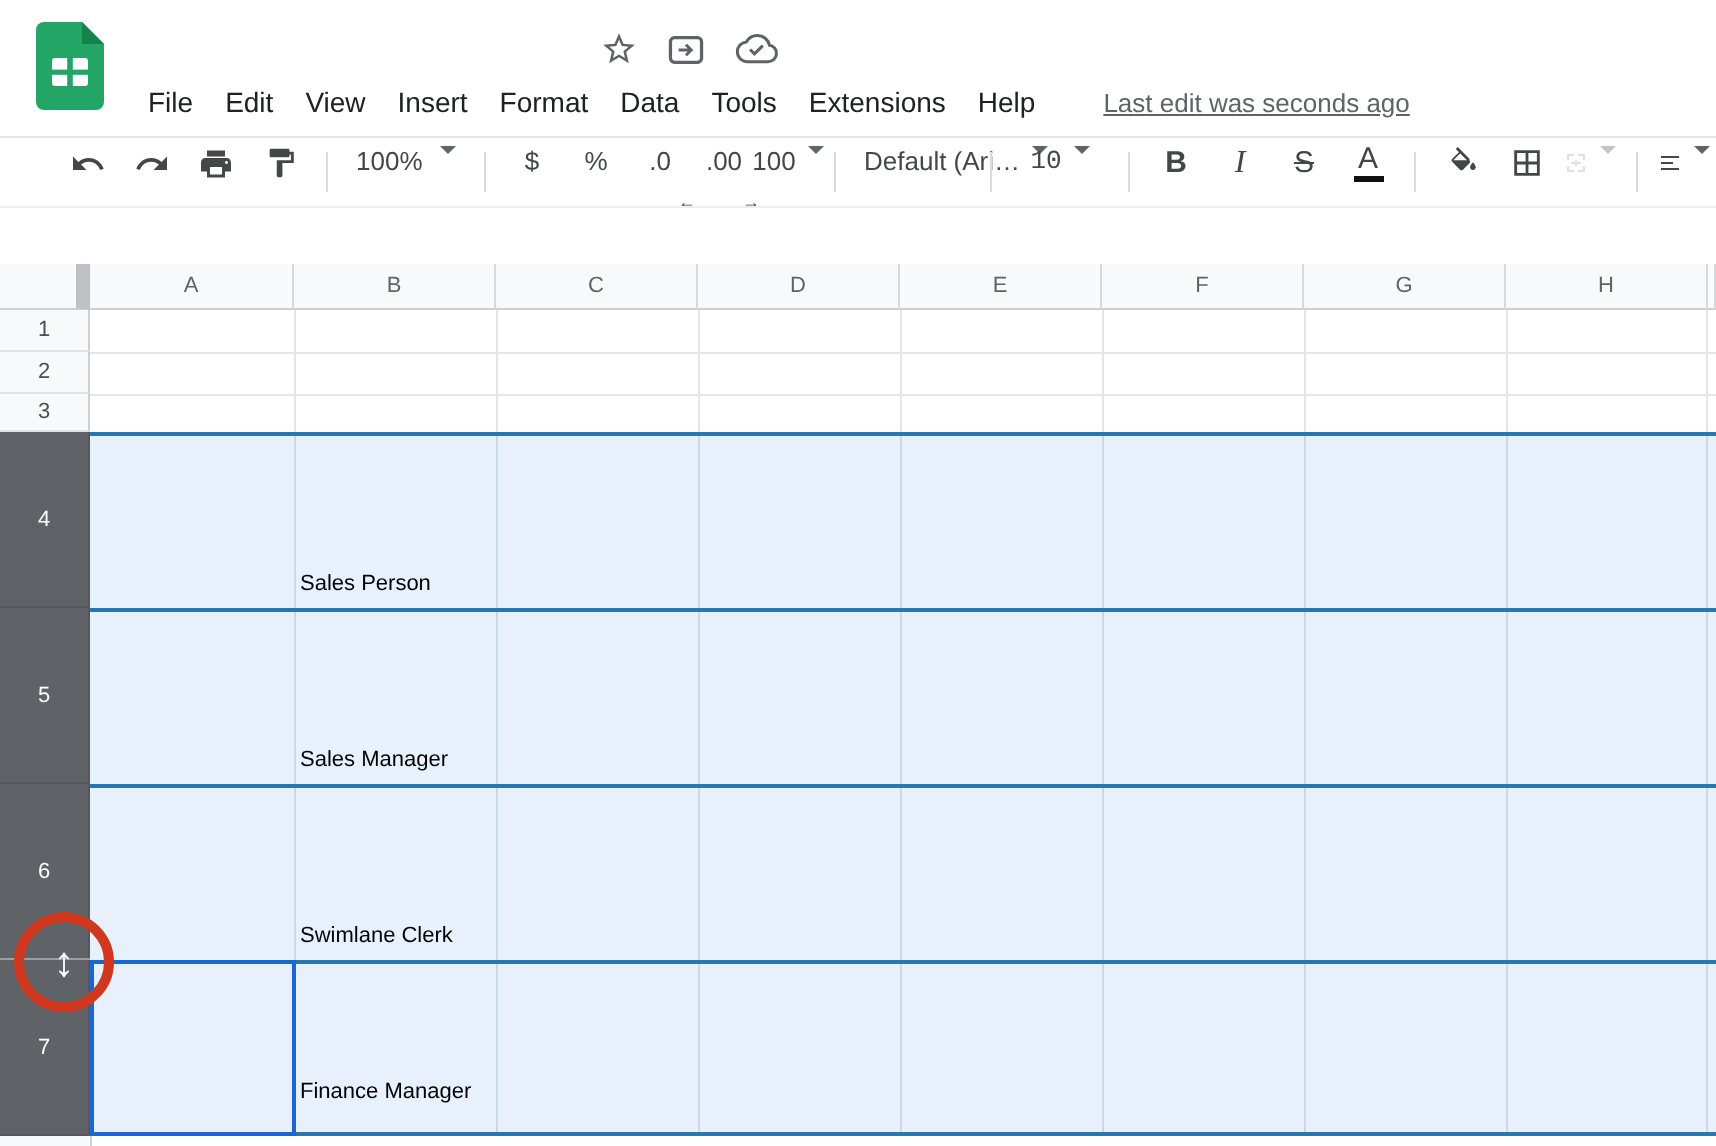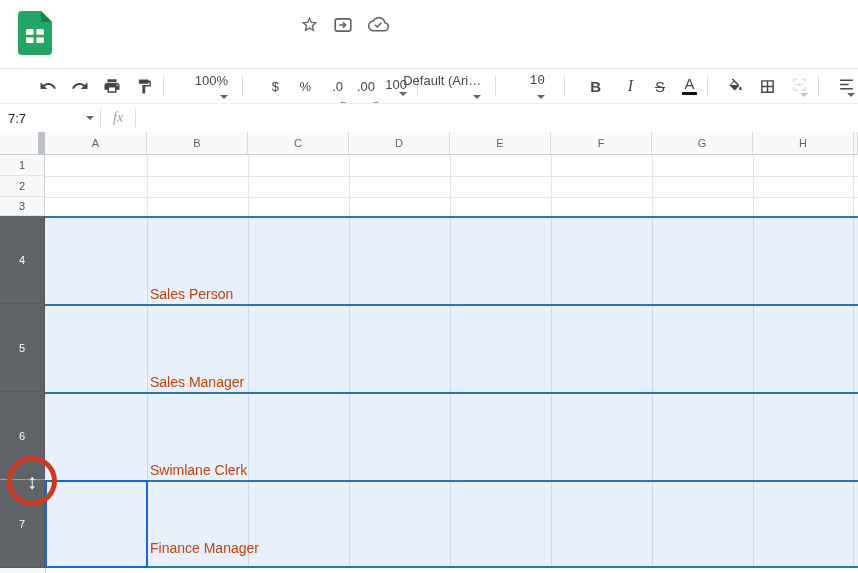--- a/index.html
+++ b/index.html
@@ -12,22 +12,22 @@
   .doc-title{position:absolute;left:74px;top:12px;font-size:18px;color:#202124;white-space:nowrap;}
   .title-icons{position:absolute;left:300px;top:15px;display:flex;gap:14px;align-items:center;}
   .title-icons svg{display:block;}
   .menubar{position:absolute;left:66px;top:40px;display:flex;align-items:center;}
   .menu-item{font-size:14px;color:#202124;padding:3px 8px;border-radius:4px;cursor:default;}
   .last-edit{font-size:13px;color:#5f6368;text-decoration:underline;margin-left:26px;white-space:nowrap;}
 
   
   .toolbar{position:absolute;top:69px;left:0;right:0;height:35px;background:#fff;border-bottom:1px solid #eceef0;
            display:flex;align-items:center;padding-left:28px;box-sizing:border-box;overflow:hidden;}
-  .tb-btn{display:flex;align-items:flex-end;justify-content:center;height:26px;min-width:26px;margin:0 3px;
-          color:#444746;font-size:13px;border-radius:4px;white-space:nowrap;flex-direction:column;}
+  .tb-btn{display:flex;align-items:flex-start;justify-content:center;height:26px;min-width:26px;margin:0 3px;
+          color:#444746;font-size:13px;border-radius:4px;white-space:nowrap;}
   .tb-div{width:1px;height:20px;background:#dadce0;margin:0 7px;flex:none;}
   .caret{width:0;height:0;border-left:4px solid transparent;border-right:4px solid transparent;
          border-top:4px solid #5f6368;margin-left:6px;}
   .caret.dis{border-top-color:#c3c6c9;}
   .num-btn{position:relative;font-size:13px;color:#444746;}
   .num-btn .sub-arrow{position:absolute;font-size:9px;bottom:-7px;right:-5px;color:#444746;}
   .letter{font-size:15px;color:#444746;}
   .letter.b{font-weight:bold;}
   .letter.i{font-style:italic;font-family:"Liberation Serif",serif;font-size:16px;}
   .letter.s{text-decoration:line-through;}
@@ -55,21 +55,21 @@
   .row-h{position:absolute;left:0;width:45px;background:#f8f9fa;box-sizing:border-box;
          border-bottom:1px solid #e1e2e3;border-right:1px solid #cdd0d3;
          display:flex;align-items:center;justify-content:center;font-size:11px;color:#4a4d51;}
   .row-h.sel{background:#5f6368;color:#fff;border-bottom:1px solid #55585c;border-right:1px solid #55585c;}
   .hl{position:absolute;left:45px;right:0;height:1px;background:#e4e5e6;}
   .vl{position:absolute;width:1px;}
   .vl.w{top:23px;height:61px;background:#e4e5e6;}
   .vl.b{top:84px;height:352px;background:#c9d8ea;}
   .lane-bg{position:absolute;left:45px;right:0;height:88px;background:#e8f0fb;}
   .lane-line{position:absolute;left:45px;right:0;height:2px;background:#2778ae;z-index:2;}
-  .lane-label{position:absolute;left:150px;height:16px;font-size:14px;color:#c2410c;z-index:3;white-space:nowrap;}
+  .lane-label{position:absolute;left:150px;height:16px;font-size:11px;color:#000000;z-index:3;white-space:nowrap;}
   .active-cell{position:absolute;left:45px;top:348px;width:103px;height:88px;box-sizing:border-box;
                border:2px solid #1967d2;z-index:4;}
   .resize-line{position:absolute;left:0;top:347px;width:45px;height:1px;background:#9aa0a6;z-index:3;}
   .row8-sliver{position:absolute;left:0;top:436px;width:45px;height:5px;background:#f8f9fa;border-right:1px solid #cdd0d3;}
 
   
   .anno-circle{position:absolute;left:7px;top:456px;width:40px;height:40px;border:5px solid #d0391f;
                border-radius:50%;z-index:9;display:flex;align-items:center;justify-content:center;}
   .anno-cursor{color:#fff;font-size:21px;font-weight:bold;line-height:1;text-align:center;}
 </style>
@@ -103,20 +103,32 @@
           </svg>
       </span>
       <span>
         <svg width="22" height="17" viewBox="0 0 26 19">
             <path d="M21 7.3C20.3 3.9 17.3 1.5 13.8 1.5c-2.8 0-5.2 1.5-6.5 3.8C4.3 5.6 2 8.1 2 11.1c0 3.2 2.6 5.9 5.9 5.9h12.3c2.7 0 4.9-2.2 4.9-4.9 0-2.6-2-4.6-4.1-4.8z" fill="none" stroke="#5f6368" stroke-width="1.8"></path>
             <path d="M9.5 9.8l2.6 2.6 4.9-4.9" fill="none" stroke="#5f6368" stroke-width="1.8"></path>
           </svg>
       </span>
     </div>
 
+    <div class="menubar">
+      <span class="menu-item">File</span>
+      <span class="menu-item">Edit</span>
+      <span class="menu-item">View</span>
+      <span class="menu-item">Insert</span>
+      <span class="menu-item">Format</span>
+      <span class="menu-item">Data</span>
+      <span class="menu-item">Tools</span>
+      <span class="menu-item">Extensions</span>
+      <span class="menu-item">Help</span>
+      <a class="last-edit">Last edit was seconds ago</a>
+    </div>
   </div>
 
   <div class="toolbar">
     <span class="tb-btn">
       <svg width="18" height="18" viewBox="0 0 24 24">
           <path fill="#444746" d="M12.5 8c-2.65 0-5.05.99-6.9 2.6L2 7v9h9l-3.62-3.62c1.39-1.16 3.16-1.88 5.12-1.88 3.54 0 6.55 2.31 7.6 5.5l2.37-.78C21.08 11.03 17.15 8 12.5 8z"></path>
         </svg>
     </span>
     <span class="tb-btn">
       <svg width="18" height="18" viewBox="0 0 24 24">
@@ -211,29 +223,20 @@
     <span class="tb-div"></span>
 
     <span class="tb-btn">
       <svg width="17" height="17" viewBox="0 0 24 24">
           <path fill="#444746" d="M3 5h18v2H3V5zm0 6h12v2H3v-2zm0 6h18v2H3v-2z"></path>
         </svg>
       <span class="caret"></span>
     </span>
   </div>
 
-  <div class="fbar">
-    <div class="namebox">
-      <span>7:7</span>
-      <span class="caret"></span>
-    </div>
-    <span class="fdiv"></span>
-    <span class="fx">fx</span>
-    <span class="fdiv"></span>
-  </div>
 
   <div class="grid">
 
     <div class="corner"></div>
     <div class="col-h" style="left:45px;width:102px">A</div>
     <div class="col-h" style="left:147px;width:101px">B</div>
     <div class="col-h" style="left:248px;width:101px">C</div>
     <div class="col-h" style="left:349px;width:101px">D</div>
     <div class="col-h" style="left:450px;width:101px">E</div>
     <div class="col-h" style="left:551px;width:101px">F</div>

